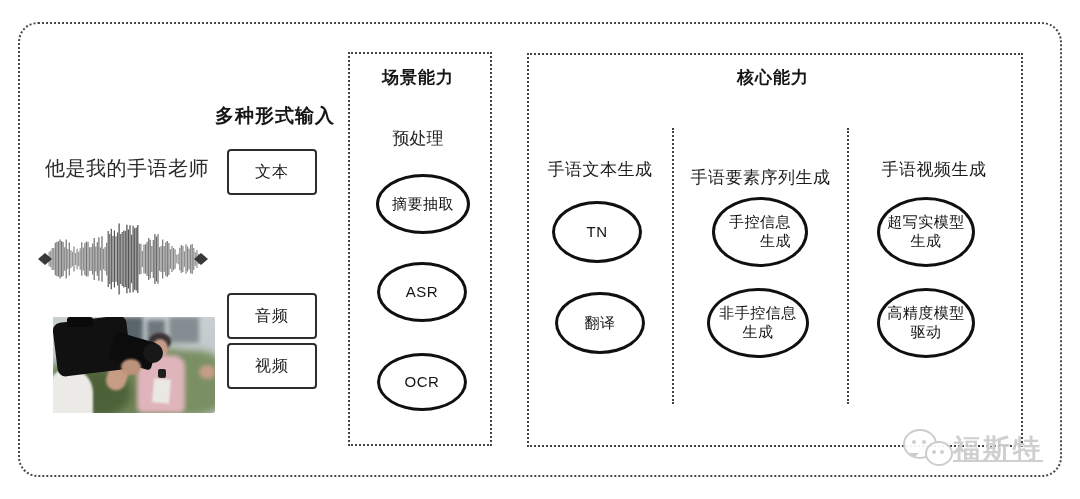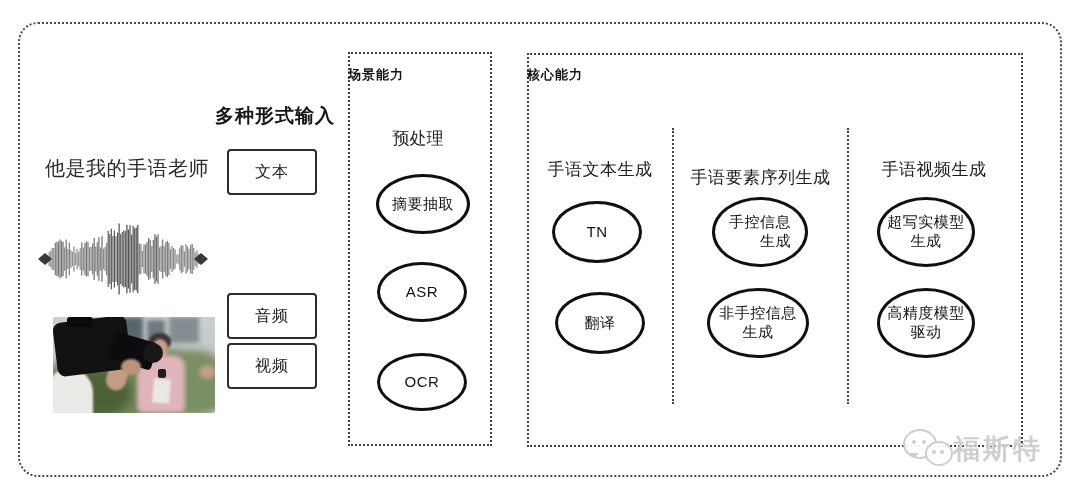--- a/index.html
+++ b/index.html
@@ -51,21 +51,21 @@
   .ph-cam1{left:2px;top:2px;width:74px;height:54px;background:#111;border-radius:8px;transform:rotate(-7deg);}
   .ph-cam2{left:58px;top:20px;width:44px;height:28px;background:#0c0c0c;border-radius:4px;transform:rotate(16deg);}
   .ph-cam3{left:90px;top:26px;width:20px;height:20px;background:#181818;border-radius:50%;}
   .ph-cam4{left:14px;top:0;width:26px;height:10px;background:#0a0a0a;border-radius:3px;}
   .ph-hand{left:68px;top:42px;width:20px;height:16px;background:#bd927b;border-radius:50%;filter:blur(1px);}
   
   .dash-box{position:absolute;border:2px dotted #434343;background:transparent;}
   .scene-box{left:348px;top:52px;width:140px;height:390px;}
   .core-box{left:527px;top:53px;width:492px;height:390px;}
   .box-title{
-    position:absolute;text-align:left;font-size:13px;font-weight:bold;
+    position:absolute;text-align:center;font-size:17px;font-weight:bold;
     color:#151515;letter-spacing:1px;
   }
   .box-subtitle{position:absolute;text-align:center;font-size:17px;color:#222;}
   .col-header{
     position:absolute;top:158px;text-align:center;font-size:17px;color:#1c1c1c;letter-spacing:0.5px;
   }
   .divider{position:absolute;top:128px;height:276px;width:0;border-left:2px dotted #434343;}
   .ellipse{
     position:absolute;border:3px solid #101010;border-radius:50%;background:#fff;
     display:flex;align-items:center;justify-content:center;text-align:center;
@@ -85,21 +85,21 @@
     content:"";position:absolute;left:4px;bottom:-6px;width:0;height:0;
     border:5px solid transparent;border-top-color:#c9c9c9;
   }
   .wm-bub2{
     position:absolute;left:24px;top:14px;width:24px;height:21px;background:#fff;
     border:2px solid #c9c9c9;border-radius:50%;
   }
   .wm-eye{position:absolute;width:4px;height:4px;background:#cccccc;border-radius:50%;}
   .wm-text{
     font-size:27px;font-weight:bold;color:#cbcbcb;letter-spacing:3px;
-    text-shadow:0 1px 0 #ffffff;white-space:nowrap;
+    text-shadow:0 1px 0 #ffffff;white-space:nowrap;text-decoration:underline;
   }
 </style>
 </head>
 <body>
 
 <div class="canvas">
   <div class="outer-border"></div>
 
   <div class="input-heading">多种形式输入</div>
   <div class="sample-text">他是我的手语老师</div>

